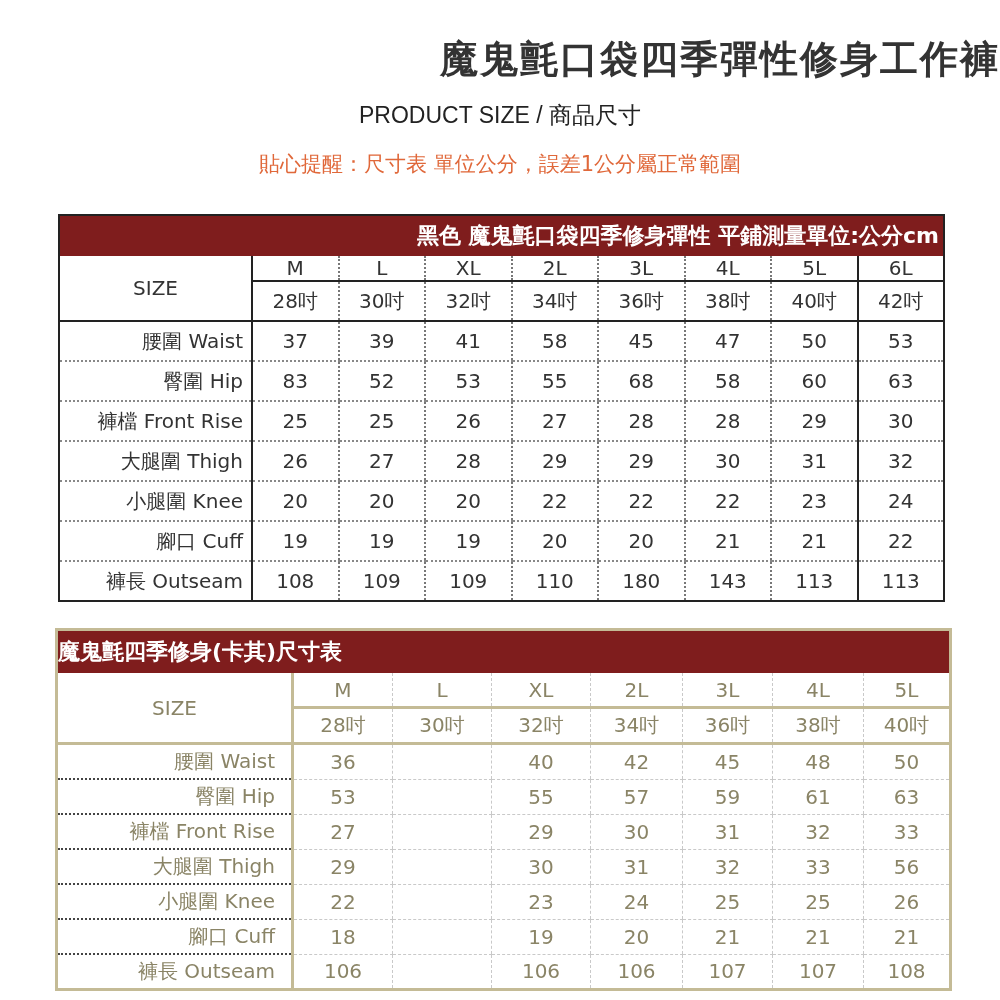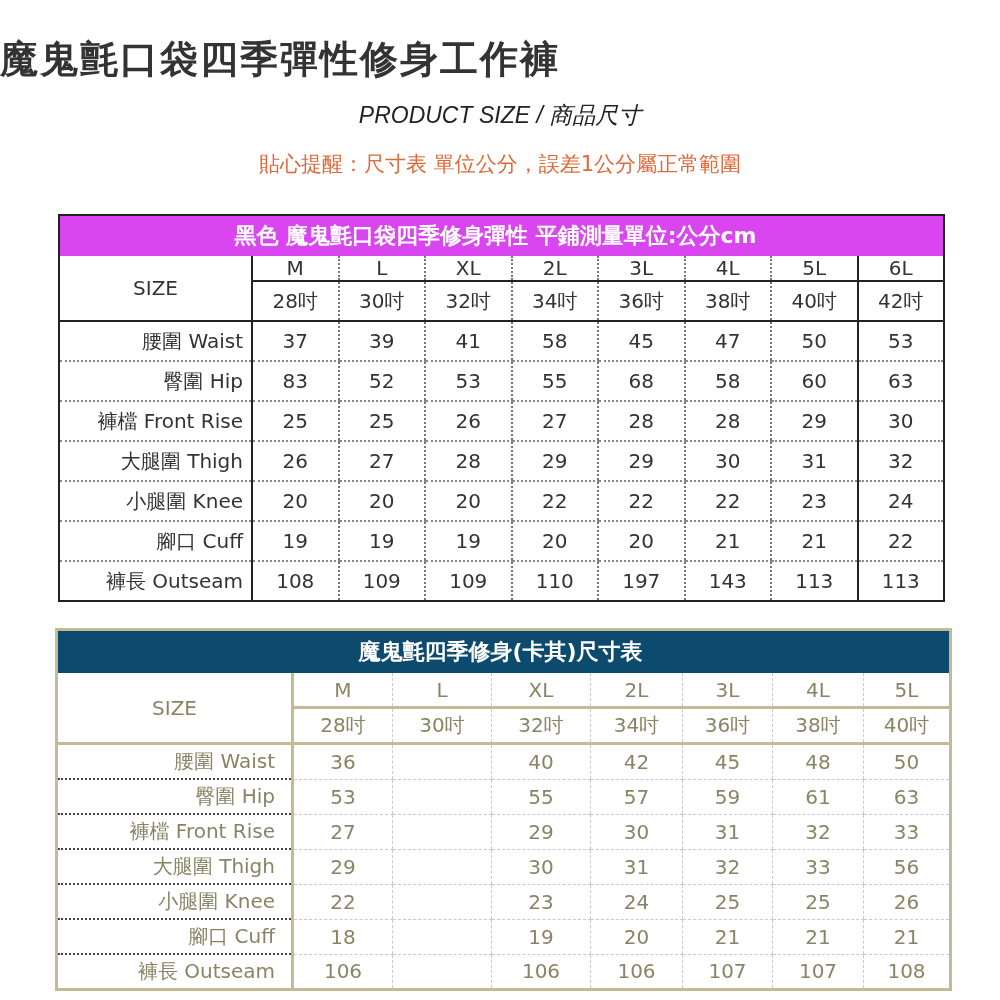--- a/index.html
+++ b/index.html
@@ -1,45 +1,45 @@
 <!DOCTYPE html>
 <html><head>
 <meta charset="utf-8">
 <style>
   html, body { margin:0; padding:0; background:#ffffff; }
   body { width:1000px; height:1000px; position:relative; overflow:hidden;
          font-family:"DejaVu Sans", "Liberation Sans", sans-serif; color:#333; }
-  .title { position:absolute; left:0; width:1000px; top:34px; text-align:left;
+  .title { position:absolute; left:0; width:1000px; top:34px; text-align:right;
            font-size:38px; font-weight:bold; color:#333; letter-spacing:2px; }
   .subtitle { position:absolute; left:0; width:1000px; top:100px; text-align:center;
-              font-family:"Liberation Sans", sans-serif; font-size:23px; color:#222;font-style:italic; }
+              font-family:"Liberation Sans", sans-serif; font-size:23px; color:#222; }
   .notice { position:absolute; left:0; width:1000px; top:150px; text-align:center;
             font-size:21px; color:#e0683a; }
 
   table { border-collapse:collapse; position:absolute; table-layout:fixed; }
   td { text-align:center; padding:0; font-size:20px; white-space:nowrap; overflow:hidden; }
 
   
   #t1 { left:58px; top:214px; width:887px; border:2px solid #222; color:#333; }
-  #t1 .hdr td { background:#d946ef; color:#fff; height:40px; 
-                padding-right:12px; font-weight:bold; font-size:22px; }
+  #t1 .hdr td { background:#7f1d1d; color:#fff; height:40px; text-align:right;
+                padding-right:4px; font-weight:bold; font-size:22px; }
   #t1 .sz td { height:38px; }
   #t1 td { border-left:2px dotted #777; border-bottom:2px dotted #888; }
   #t1 td.lbl { border-left:none; border-right:2px solid #222; text-align:right; padding-right:8px; }
   #t1 td.lbl.center { text-align:center; padding-right:0; }
   #t1 tr.sz td { border-bottom:2px solid #222; }
   #t1 tr.sz1 td:not(.lbl) { border-bottom:2px solid #222; }
   #t1 td.solidL { border-left:2px solid #222; }
   #t1 tr.data td { height:38px; }
   #t1 tr.data.last td { border-bottom:none; }
   #t1 .hdr td { border:none; }
 
   
   #t2 { left:55px; top:628px; width:897px; border:3px solid #c4bb96; color:#8a8466; }
-  #t2 .hdr td { background:#0c4a6e; color:#fff; height:42px; text-align:center;
+  #t2 .hdr td { background:#7f1d1d; color:#fff; height:42px; text-align:left;
                 padding-right:6px; font-weight:bold; font-size:22px; border:none; }
   #t2 td { border-left:1px dashed #c9c9c9; border-bottom:1px dashed #c9c9c9; height:33px; }
   #t2 td.lbl { border-left:none; border-right:3px solid #c4bb96; text-align:right; padding-right:16px; }
   #t2 td.lbl.center { text-align:center; padding-right:0; }
   #t2 tr.sz1 td:not(.lbl) { border-bottom:3px solid #c4bb96; }
   #t2 tr.sz2 td { border-bottom:3px solid #c4bb96; }
   #t2 tr.data td.lbl { border-bottom:2px dotted #444; }
   #t2 tr.data.last td { border-bottom:none; }
 </style>
 </head>
@@ -151,21 +151,21 @@
     <td>21</td>
     <td>21</td>
     <td class="solidL">22</td>
   </tr>
   <tr class="data last">
     <td class="lbl">褲長 Outseam</td>
     <td style="border-left:none">108</td>
     <td>109</td>
     <td>109</td>
     <td>110</td>
-    <td>197</td>
+    <td>180</td>
     <td>143</td>
     <td>113</td>
     <td class="solidL">113</td>
   </tr>
 </tbody>
   </table>
 
 <table id="t2">
   <colgroup>
     <col style="width:236px">

